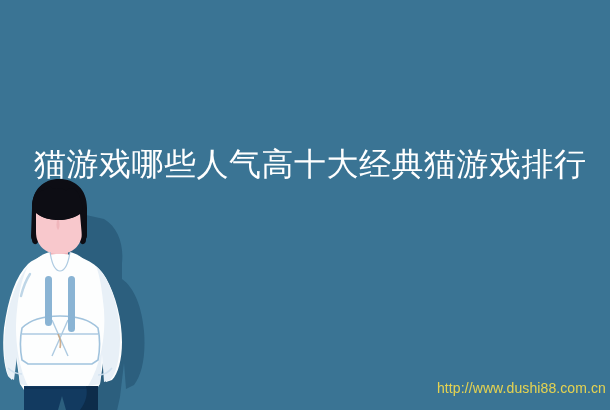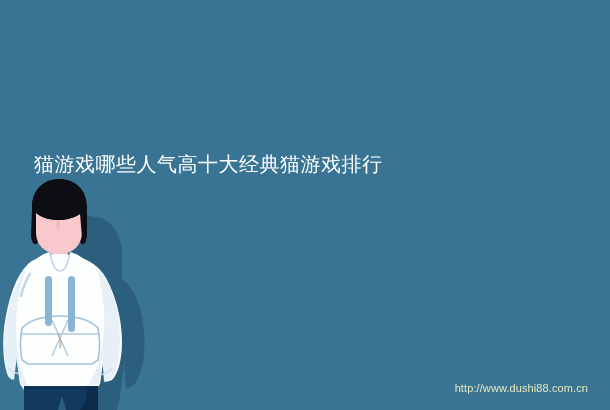--- a/index.html
+++ b/index.html
@@ -16,36 +16,36 @@
     font-family: "Liberation Sans", "DejaVu Sans", sans-serif;
   }
 
   
   #title {
     position: absolute;
     left: 34px;
     top: 144px;
     width: 560px;
     color: #ffffff;
-    font-size: 20px;
+    font-size: 32px;
     line-height: 40px;
     font-weight: 400;
     letter-spacing: 0.5px;
     white-space: nowrap;
     font-family: "DejaVu Sans", "Liberation Sans", sans-serif;
   }
 
   
   #watermark {
     position: absolute;
-    right: 22px;
+    right: 4px;
     bottom: 14px;
-    color: #fef9c3;
+    color: #fde047;
     opacity: 0.88;
-    font-size: 11px;
+    font-size: 14px;
     line-height: 16px;
     letter-spacing: 0.1px;
     font-family: "Liberation Sans", "DejaVu Sans", sans-serif;
     white-space: nowrap;
   }
 
   
   #illustration {
     position: absolute;
     left: 0px;

